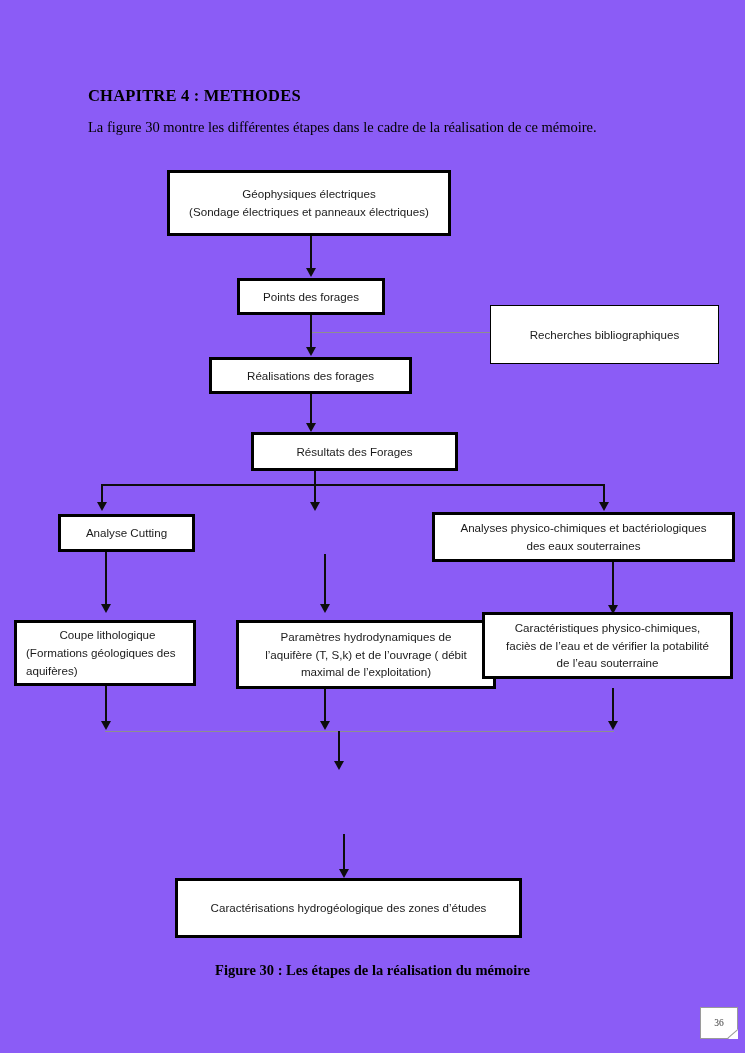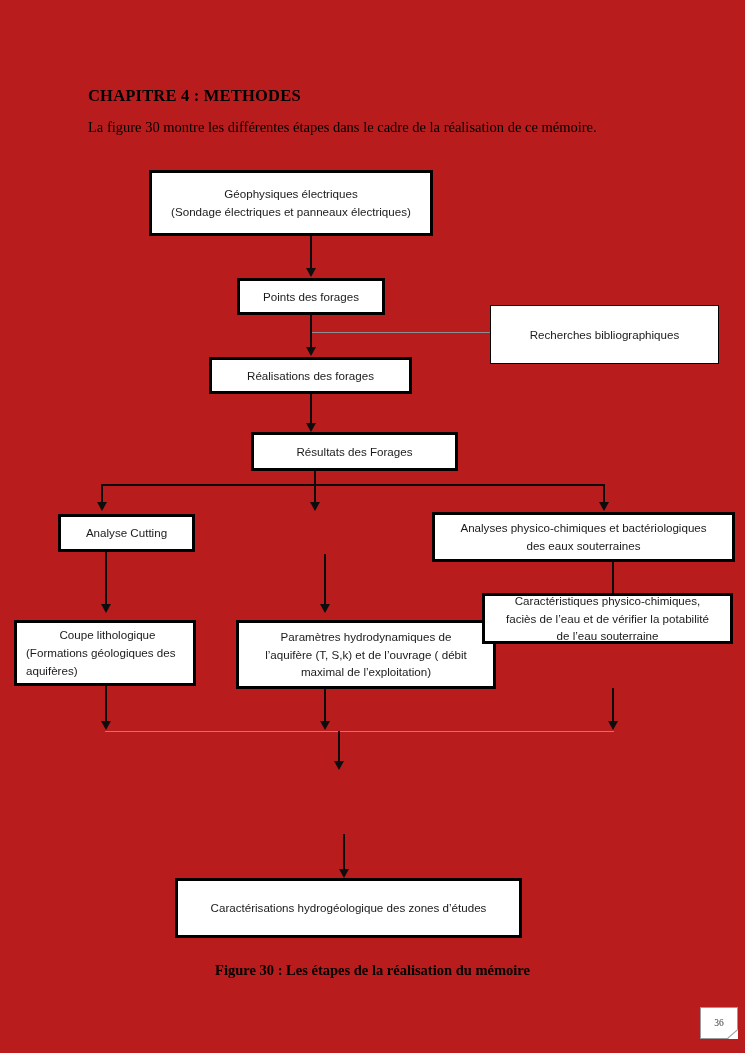--- a/index.html
+++ b/index.html
@@ -13,21 +13,21 @@
     position: relative;
     font-family: "Liberation Sans", sans-serif;
     color: #000000;
     overflow: hidden;
   }
   .page {
     position: absolute;
     left: 0; top: 0;
     width: 745px;
     height: 1053px;
-    background: #b91c1c;
+    background: #8b5cf6;
   }
   
   .chapter-title {
     position: absolute;
     left: 88px;
     top: 86px;
     font-family: "Liberation Serif", serif;
     font-weight: bold;
     font-size: 16.5px;
     letter-spacing: 0.2px;
@@ -144,21 +144,21 @@
   }
 </style>
 </head>
 <body>
 
 <div class="page">
 
   <div class="chapter-title">CHAPITRE 4 : METHODES</div>
   <div class="intro-line">La figure 30 montre les différentes étapes   dans le cadre de la réalisation de ce mémoire.</div>
 
-  <div class="node" style="left:149px; top:170px; width:284px; height:66px;">
+  <div class="node" style="left:167px; top:170px; width:284px; height:66px;">
     <span class="ln">Géophysiques électriques</span>
     <span class="ln">(Sondage électriques et panneaux électriques)</span>
   </div>
 
   <div class="vline" style="left:310px; top:236px; height:33px;"></div>
   <div class="arrowhead" style="left:306px; top:268px;"></div>
 
   <div class="node" style="left:237px; top:278px; width:148px; height:37px;">
     <span class="ln">Points des forages</span>
   </div>
@@ -216,21 +216,21 @@
     <span class="ln">(Formations géologiques des</span>
     <span class="ln">aquifères)</span>
   </div>
 
   <div class="node" style="left:207px; top:620px; width:260px; height:69px;margin-left:29px;">
     <span class="ln">Paramètres hydrodynamiques de</span>
     <span class="ln">l’aquifère (T, S,k) et de l’ouvrage ( débit</span>
     <span class="ln">maximal de l’exploitation)</span>
   </div>
 
-  <div class="node" style="left:482px; top:593px; width:251px; height:51px;">
+  <div class="node" style="left:482px; top:612px; width:251px; height:67px;">
     <span class="ln">Caractéristiques physico-chimiques,</span>
     <span class="ln">faciès de l’eau  et de vérifier la potabilité</span>
     <span class="ln">de l’eau souterraine</span>
   </div>
 
   <div class="vline" style="left:105px; top:686px; height:36px;"></div>
   <div class="arrowhead" style="left:101px; top:721px;"></div>
 
   <div class="vline" style="left:324px; top:689px; height:33px;"></div>
   <div class="arrowhead" style="left:320px; top:721px;"></div>

